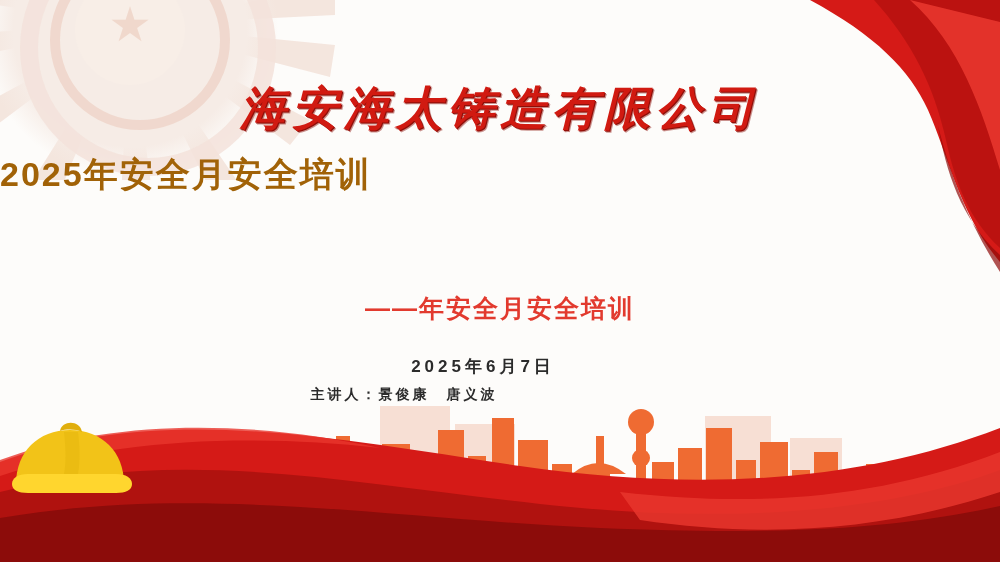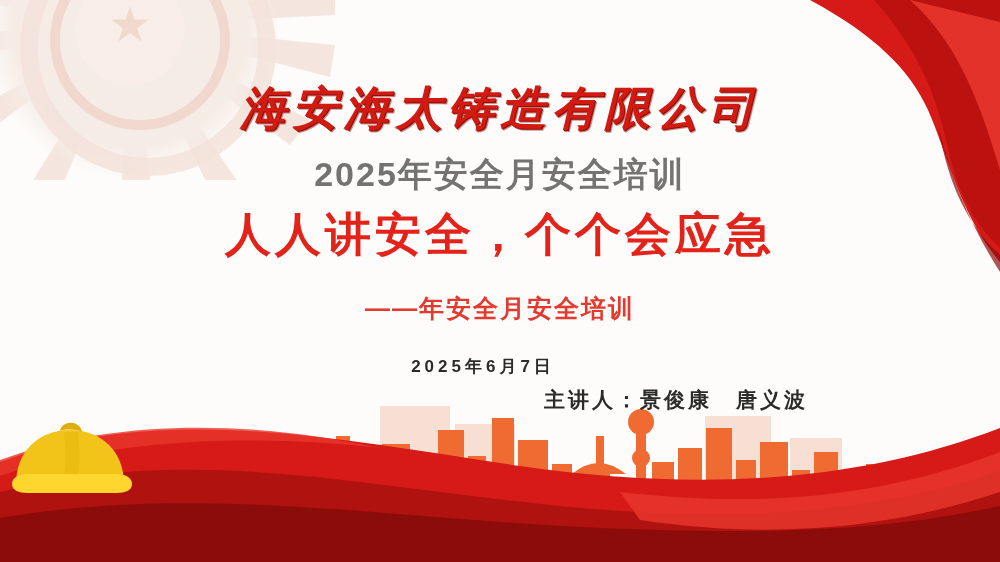--- a/index.html
+++ b/index.html
@@ -26,30 +26,30 @@
 
   
   .helmet{position:absolute;left:8px;bottom:58px;width:130px;height:90px;pointer-events:none;}
 
   
   .content{position:absolute;left:0;top:0;width:1000px;height:562px;}
   .title-main{position:absolute;left:0;top:78px;width:1000px;text-align:center;
     font-family:"DejaVu Serif","Liberation Serif",serif;font-weight:bold;font-style:italic;
     font-size:46px;letter-spacing:6px;color:#d11a11;
     text-shadow:1px 1px 0 #8f0f09, 2px 2px 0 rgba(140,15,9,.45);}
-  .title-sub{position:absolute;left:0;top:152px;width:1000px;text-align:center;
-    font-family:"Liberation Sans",sans-serif;font-weight:bold;font-size:34px;letter-spacing:2px;color:#737373;}
+  .title-sub{position:absolute;left:0;top:152px;width:1000px;text-align:left;
+    font-family:"Liberation Sans",sans-serif;font-weight:bold;font-size:34px;letter-spacing:2px;color:#a16207;}
   .title-slogan{position:absolute;left:0;top:204px;width:1000px;text-align:center;
     font-family:"Liberation Sans",sans-serif;font-weight:bold;font-size:46px;letter-spacing:4px;color:#e32219;}
   .title-note{position:absolute;left:0;top:292px;width:1000px;text-align:center;
     font-family:"Liberation Sans",sans-serif;font-weight:bold;font-size:25px;letter-spacing:2px;color:#e23a2e;}
   .meta-date{position:absolute;left:0;top:355px;width:966px;text-align:center;
     font-family:"Liberation Sans",sans-serif;font-weight:bold;font-size:17px;letter-spacing:4px;color:#2b2b2b;}
-  .meta-speaker{position:absolute;left:0;top:386px;width:808px;text-align:right;
-    font-family:"Liberation Sans",sans-serif;font-weight:bold;font-size:21px;letter-spacing:3px;color:#2b2b2b;}
+  .meta-speaker{position:absolute;left:0;top:386px;width:808px;text-align:center;
+    font-family:"Liberation Sans",sans-serif;font-weight:bold;font-size:14px;letter-spacing:3px;color:#2b2b2b;}
 </style>
 </head>
 <body>
 
 <div class="slide">
 
   <div class="burst">
     <svg class="spokes" viewBox="0 0 420 330">
       <g transform="translate(190,175)">
         <g fill="#f4e4dc" opacity="0.9">
@@ -135,19 +135,18 @@
   <svg class="helmet" viewBox="0 0 130 90">
     <path d="M8,70 C8,38 30,16 62,16 C94,16 116,38 116,70 Z" fill="#f2c318"></path>
     <path d="M52,17 C54,6 72,6 74,18 C68,15 58,15 52,17 Z" fill="#e0ae0c"></path>
     <path d="M4,70 C4,64 10,60 20,60 L108,60 C118,60 124,64 124,70 C124,76 118,79 108,79 L20,79 C10,79 4,76 4,70 Z" fill="#ffd62e"></path>
     <path d="M56,18 C58,36 58,50 56,60 L70,60 C72,48 72,34 70,18 Z" fill="#e6b810" opacity="0.65"></path>
   </svg>
 
   <div class="content">
     <div class="title-main">海安海太铸造有限公司</div>
     <div class="title-sub">2025年安全月安全培训</div>
-    <div class="title-slogan">人人讲安全，个个会应急</div>
     <div class="title-note">——年安全月安全培训</div>
     <div class="meta-date">2025年6月7日</div>
     <div class="meta-speaker">主讲人：景俊康　唐义波</div>
   </div>
 
 </div>
 
 </body></html>

